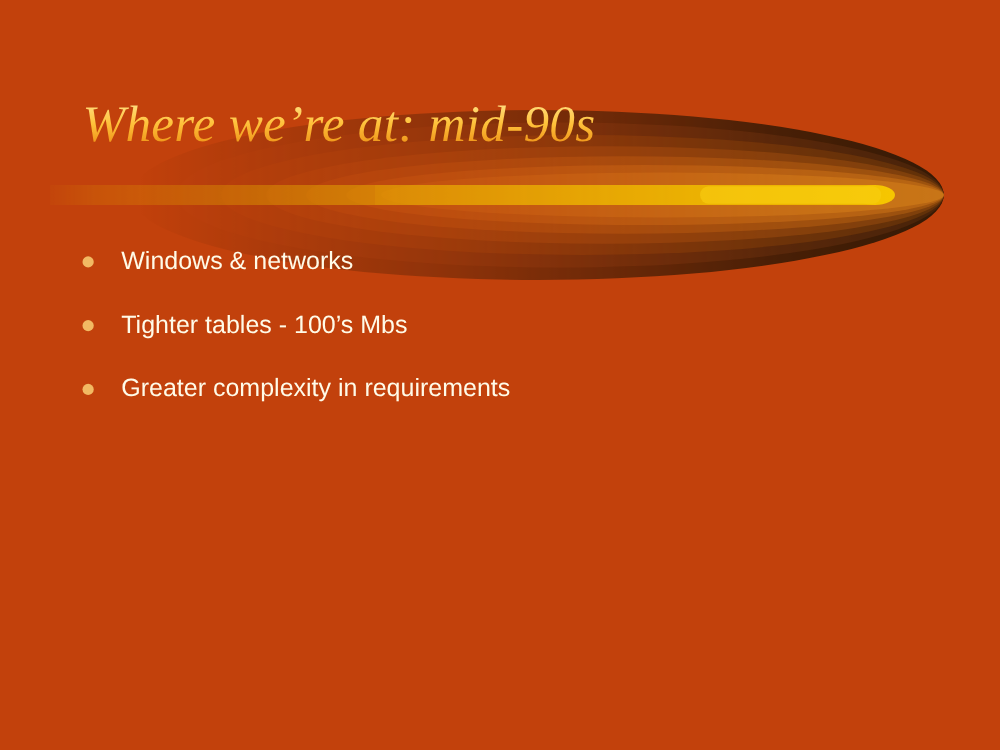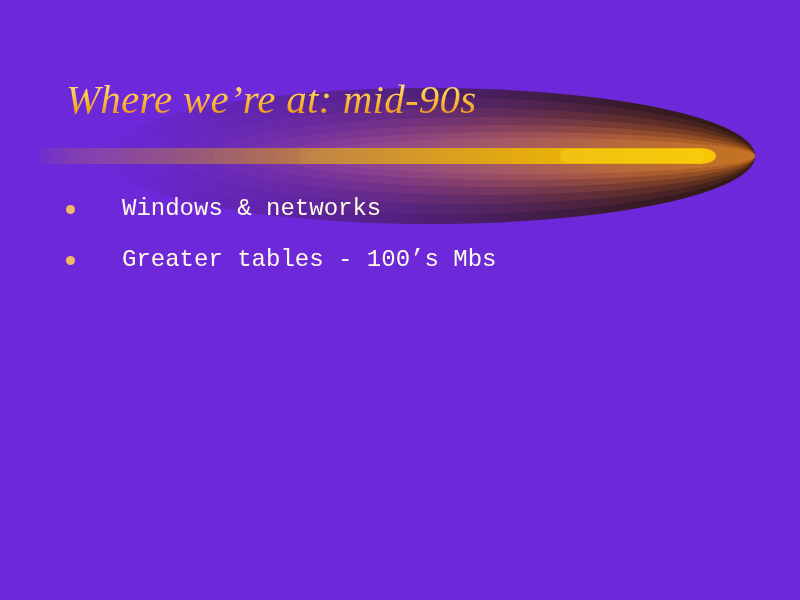--- a/index.html
+++ b/index.html
@@ -9,21 +9,21 @@
     background: #000000;
   }
   body {
     font-family: "Liberation Serif", "DejaVu Serif", serif;
   }
 
   #slide {
     position: relative;
     width: 800px;
     height: 600px;
-    background: #6d28d9;
+    background: #c2410c;
     overflow: hidden;
   }
 
   
   #comet-graphic {
     position: absolute;
     left: 0;
     top: 0;
     width: 800px;
     height: 600px;
@@ -80,26 +80,25 @@
     position: absolute;
     left: 6px;
     top: 50%;
     margin-top: -4px;
     width: 9px;
     height: 9px;
     border-radius: 50%;
     background: #f2b963;
   }
   .bullet-text {
-    font-family: Liberation Mono, monospace;
-    font-size: 24px;
+    font-family: Liberation Sans, sans-serif;
+    font-size: 20px;
     line-height: 32px;
     color: #fffbe8;
     white-space: nowrap;
-    margin-left: 25px;
   }
 </style>
 </head>
 <body>
 
 <div id="slide">
 
   <svg id="comet-graphic" viewBox="0 0 800 600" width="800" height="600" xmlns="http://www.w3.org/2000/svg">
     <defs>
 
@@ -148,17 +147,21 @@
     <h1 id="slide-title">Where we’re at: mid-90s</h1>
   </div>
 
   <ul id="bullet-list">
     <li class="bullet-row">
       <span class="bullet-dot"></span>
       <span class="bullet-text">Windows &amp; networks</span>
     </li>
     <li class="bullet-row">
       <span class="bullet-dot"></span>
-      <span class="bullet-text">Greater tables - 100’s Mbs</span>
+      <span class="bullet-text">Tighter tables - 100’s Mbs</span>
+    </li>
+    <li class="bullet-row">
+      <span class="bullet-dot"></span>
+      <span class="bullet-text">Greater complexity in requirements</span>
     </li>
   </ul>
 
 </div>
 
 </body></html>

